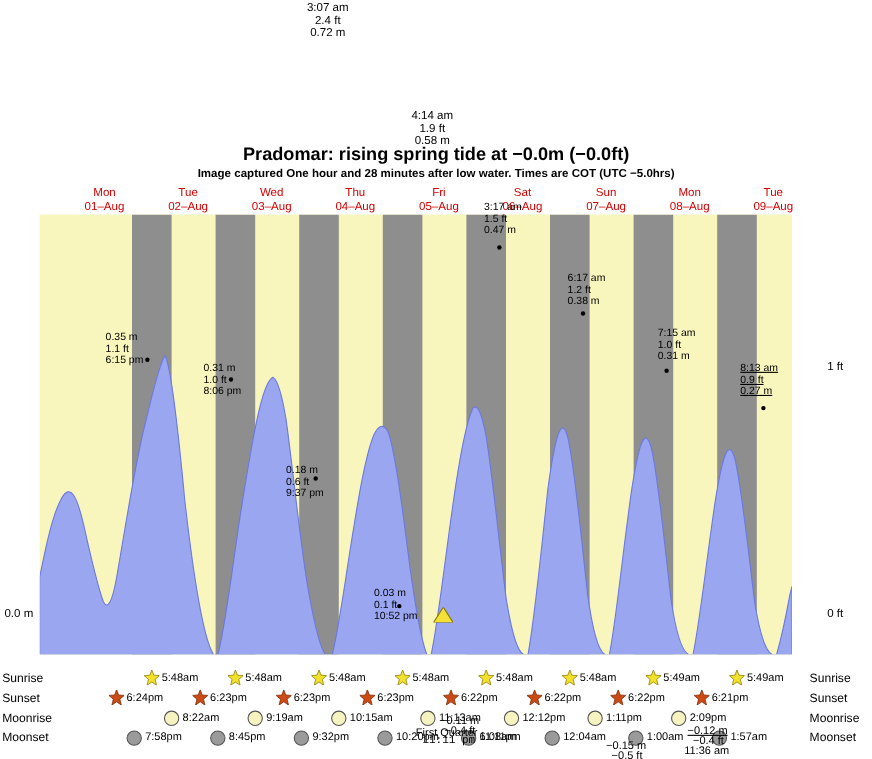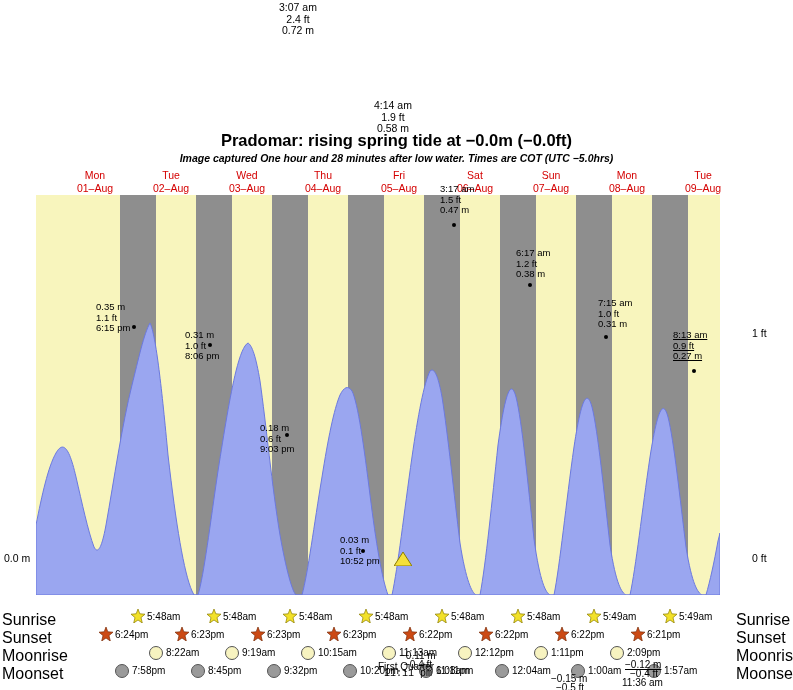--- a/index.html
+++ b/index.html
@@ -12,42 +12,42 @@
   .abs{position:absolute;}
   
   .topann{font-size:10.5px;line-height:11.5px;text-align:center;color:#000;}
   
   #title{
     position:absolute;left:0;top:131px;width:793px;text-align:center;
     font-size:16.5px;font-weight:bold;color:#000;letter-spacing:0px;
   }
   #subtitle{
     position:absolute;left:0;top:152px;width:793px;text-align:center;
-    font-size:10.5px;font-weight:bold;color:#000;font-style:italic;
+    font-size:10.5px;font-weight:bold;color:#000;
   }
   
   .dayhdr{
     position:absolute;text-align:center;font-size:10.5px;color:#d40000;
     line-height:12.5px;font-weight:normal;width:76px;
   }
   
   #plot{
     position:absolute;left:36px;top:195px;width:684px;height:400px;
     background:#f8f5bd;overflow:hidden;
   }
   .nightband{position:absolute;top:0;height:400px;background:#8e8e8e;}
   #tidesvg{position:absolute;left:0;top:0;}
   
   .axleft{position:absolute;font-size:10.5px;color:#000;text-align:right;}
   .axright{position:absolute;font-size:10.5px;color:#000;text-align:left;}
   
   .dot{position:absolute;width:4px;height:4px;border-radius:50%;background:#000;}
   .ann{position:absolute;font-size:9.5px;line-height:10.5px;color:#000;white-space:nowrap;}
   
-  .rowlabel{position:absolute;font-size:16px;color:#000;}
+  .rowlabel{position:absolute;font-size:11px;color:#000;}
   .cellicon{position:absolute;}
   .celltext{position:absolute;font-size:10px;color:#000;white-space:nowrap;}
   .moon{width:12px;height:12px;border-radius:50%;display:block;border:1px solid #555;}
   .moon-set{background:#9a9a9a;}
   .moon-rise{background:#f7f3c0;}
   svg.starsvg{display:block;}
 </style>
 </head>
 <body>
 
@@ -158,21 +158,21 @@
   <div>6:15 pm</div>
 </div>
 <div class="ann" style="left:185px;top:330px;">
   <div>0.31 m</div>
   <div>1.0 ft</div>
   <div>8:06 pm</div>
 </div>
 <div class="ann" style="left:260px;top:423px;">
   <div>0.18 m</div>
   <div>0.6 ft</div>
-  <div>9:03 pm</div>
+  <div>9:37 pm</div>
 </div>
 <div class="ann" style="left:340px;top:535px;">
   <div>0.03 m</div>
   <div>0.1 ft</div>
   <div>10:52 pm</div>
 </div>
 <div class="ann" style="left:440px;top:184px;">
   <div>3:17 am</div>
   <div>1.5 ft</div>
   <div>0.47 m</div>

